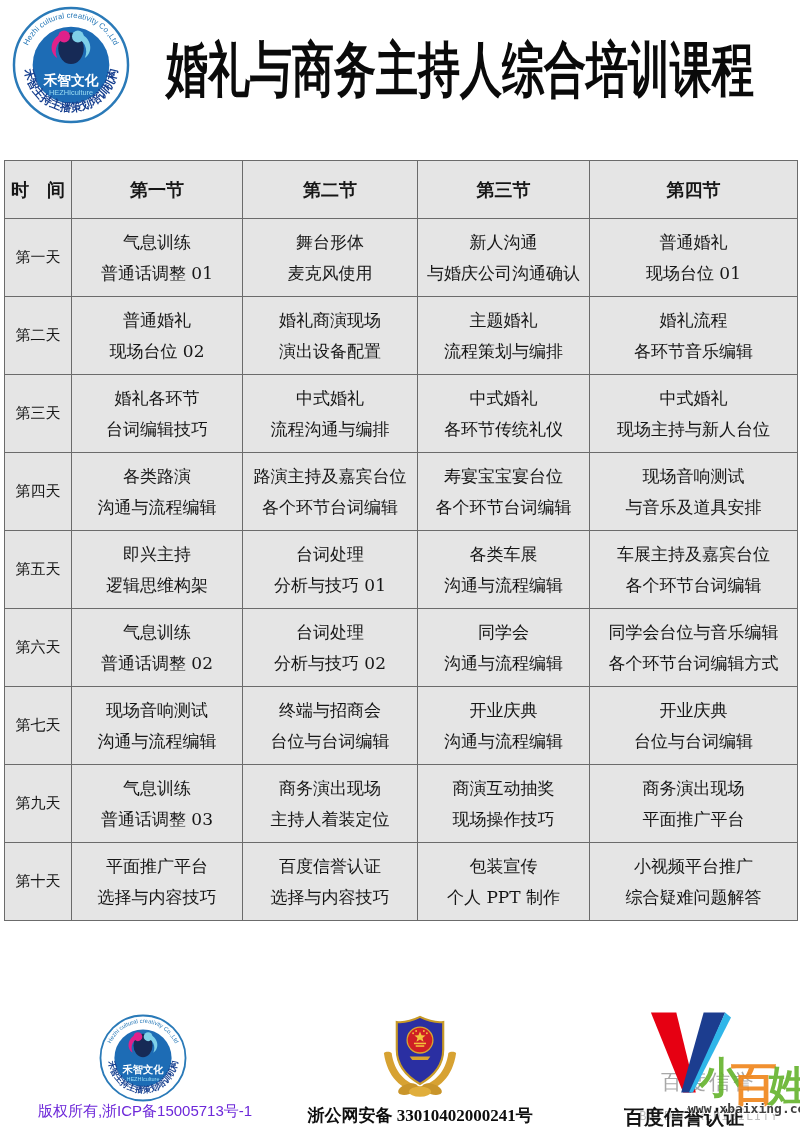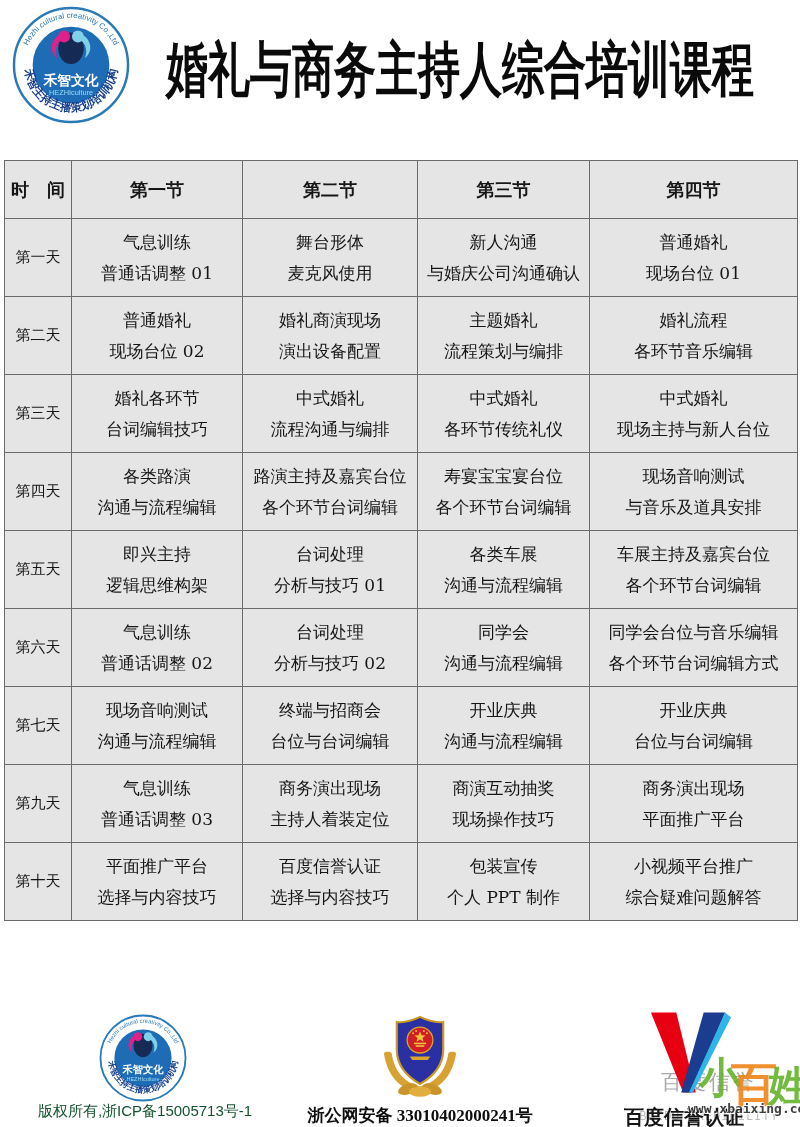--- a/index.html
+++ b/index.html
@@ -18,21 +18,21 @@
   table.schedule th, table.schedule td{border:1px solid #6b6b6b;text-align:center;
                  vertical-align:middle;padding:0;color:#161616;background:#e5e5e5;}
   table.schedule thead tr{height:58px;}
   table.schedule tbody tr{height:78px;}
   th.hcell{font-family:"DejaVu Serif",serif;font-weight:bold;font-size:18px;}
   td.day{font-size:15px;}
   td.lesson .line{line-height:31px;font-size:17px;}
 
   
   .copyright{position:absolute;left:35px;top:1102px;width:220px;text-align:center;
-             font-family:"Liberation Sans",sans-serif;font-size:15px;color:#14532d;}
+             font-family:"Liberation Sans",sans-serif;font-size:15px;color:#6d28d9;}
   .police-badge{position:absolute;left:377px;top:1006px;}
   .police-record{position:absolute;left:300px;top:1104px;width:240px;text-align:center;
              font-family:Liberation Serif, serif;font-weight:bold;font-size:17px;color:#0e0e0e;}
   .baidu-gray{position:absolute;left:634px;top:1068px;width:150px;text-align:center;z-index:1;}
   .baidu-gray .cn{font-family:"Liberation Sans",sans-serif;font-size:21px;color:#a8a8a8;letter-spacing:3px;}
   .baidu-gray .en{font-family:Liberation Mono, monospace;font-size:12px;color:#bdbdbd;letter-spacing:1px;margin-top:14px;}
   .baidu-v{position:absolute;left:647px;top:1008px;z-index:2;}
   .baidu-black{position:absolute;left:614px;top:1104px;width:140px;text-align:center;z-index:3;
              font-family:"Liberation Sans",sans-serif;font-weight:bold;font-size:20px;color:#151515;}
   .wm{position:absolute;z-index:5;font-weight:bold;font-family:"DejaVu Sans",sans-serif;opacity:.9;}

